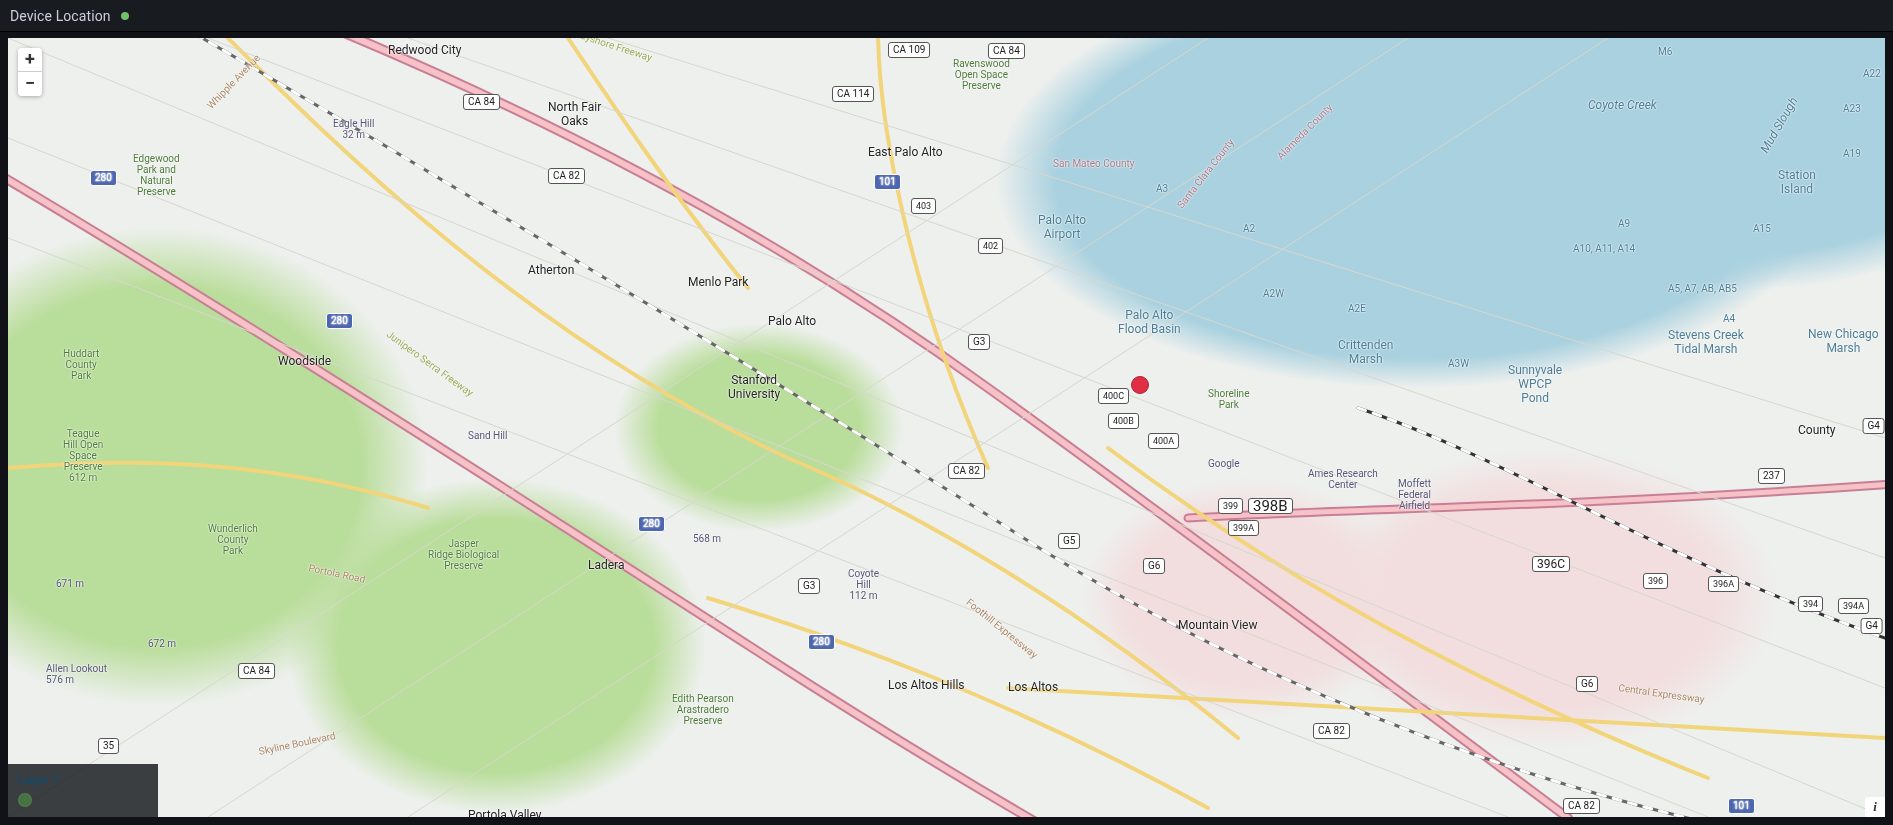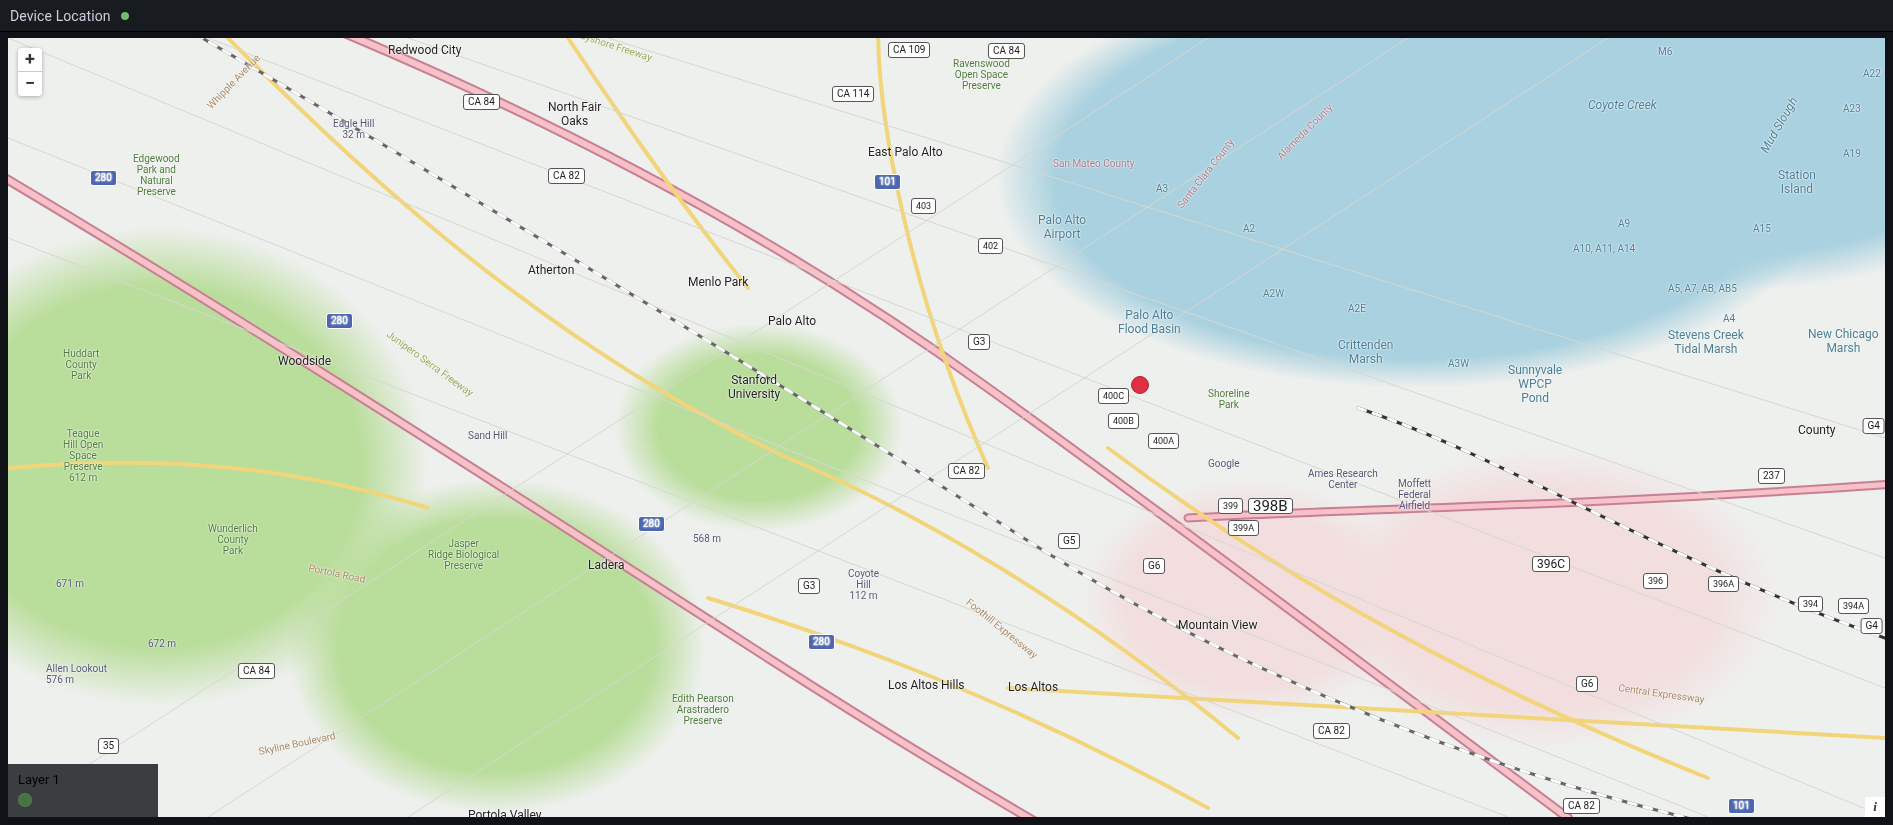--- a/index.html
+++ b/index.html
@@ -127,21 +127,21 @@
       z-index: 10;
       border-top-left-radius: 2px;
     }
     
     .legend {
       position: absolute;
       left: 0; bottom: 0;
       width: 150px;
       padding: 8px 10px 10px 10px;
       background: rgba(24,27,31,0.84);
-      color: #000000;
+      color: #0c4a6e;
       font-size: 13px;
       z-index: 10;
     }
     .legend-title { margin-bottom: 6px; }
     .legend-swatch {
       width: 14px; height: 14px;
       border-radius: 50%;
       background: rgba(86,166,75,0.5);
       border: 1px solid rgba(86,166,75,0.3);
     }

